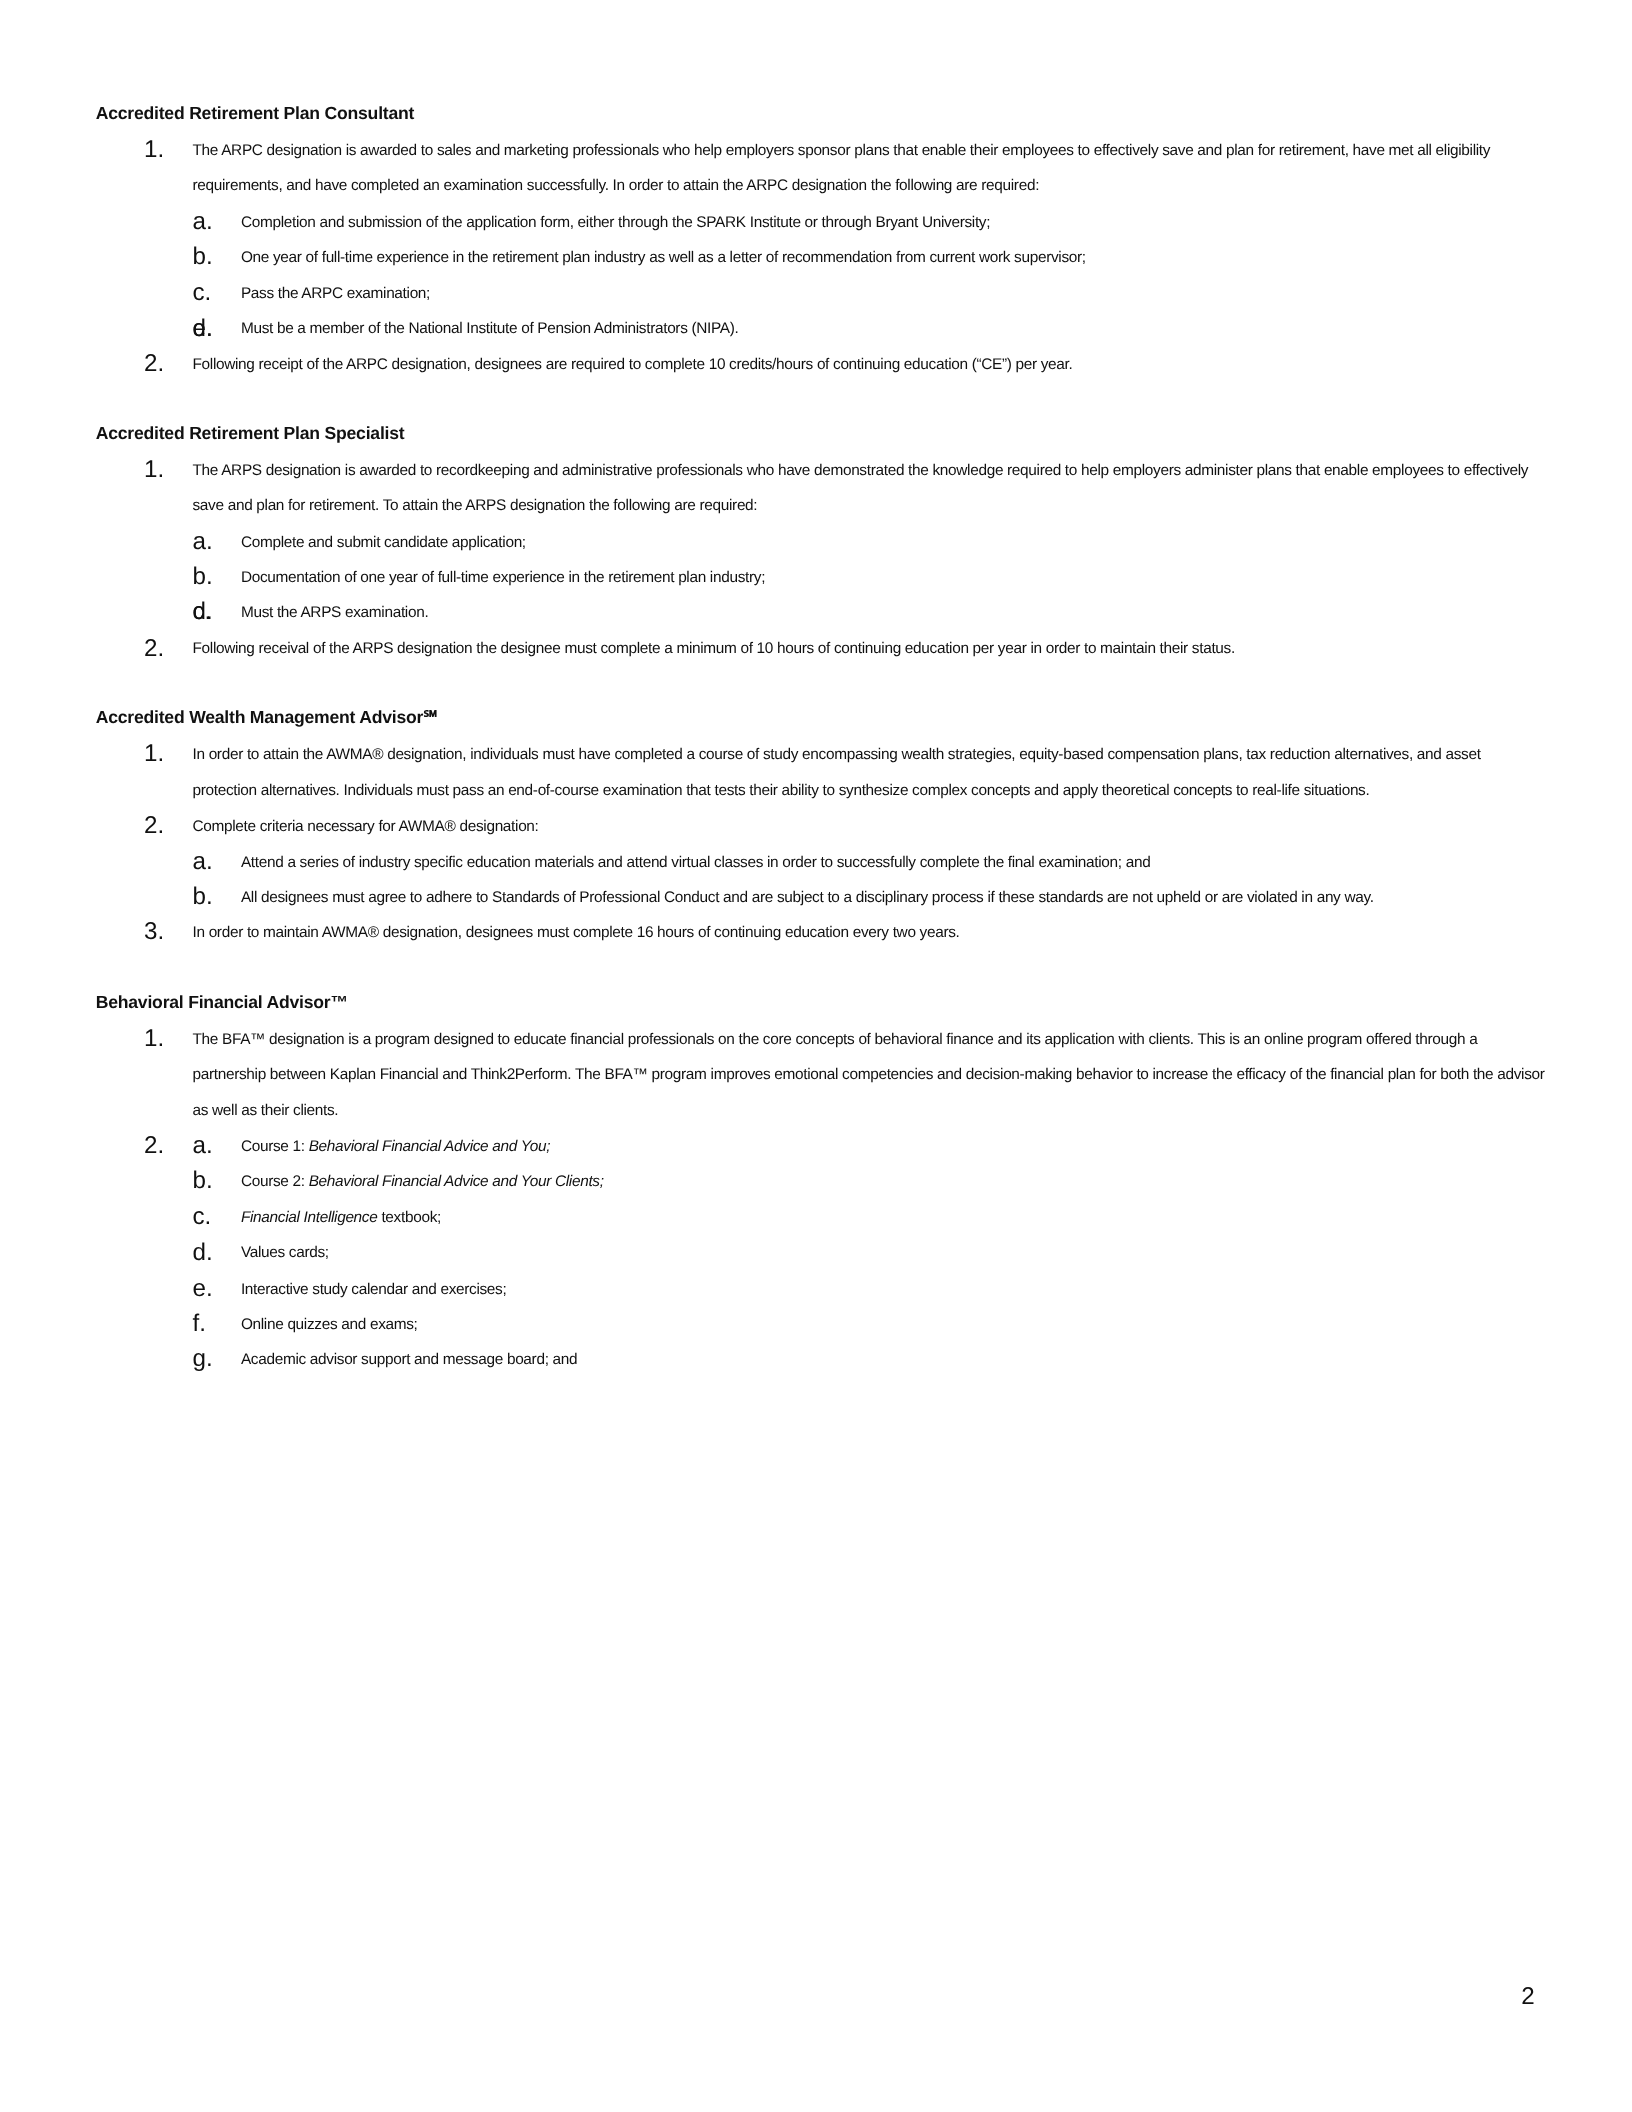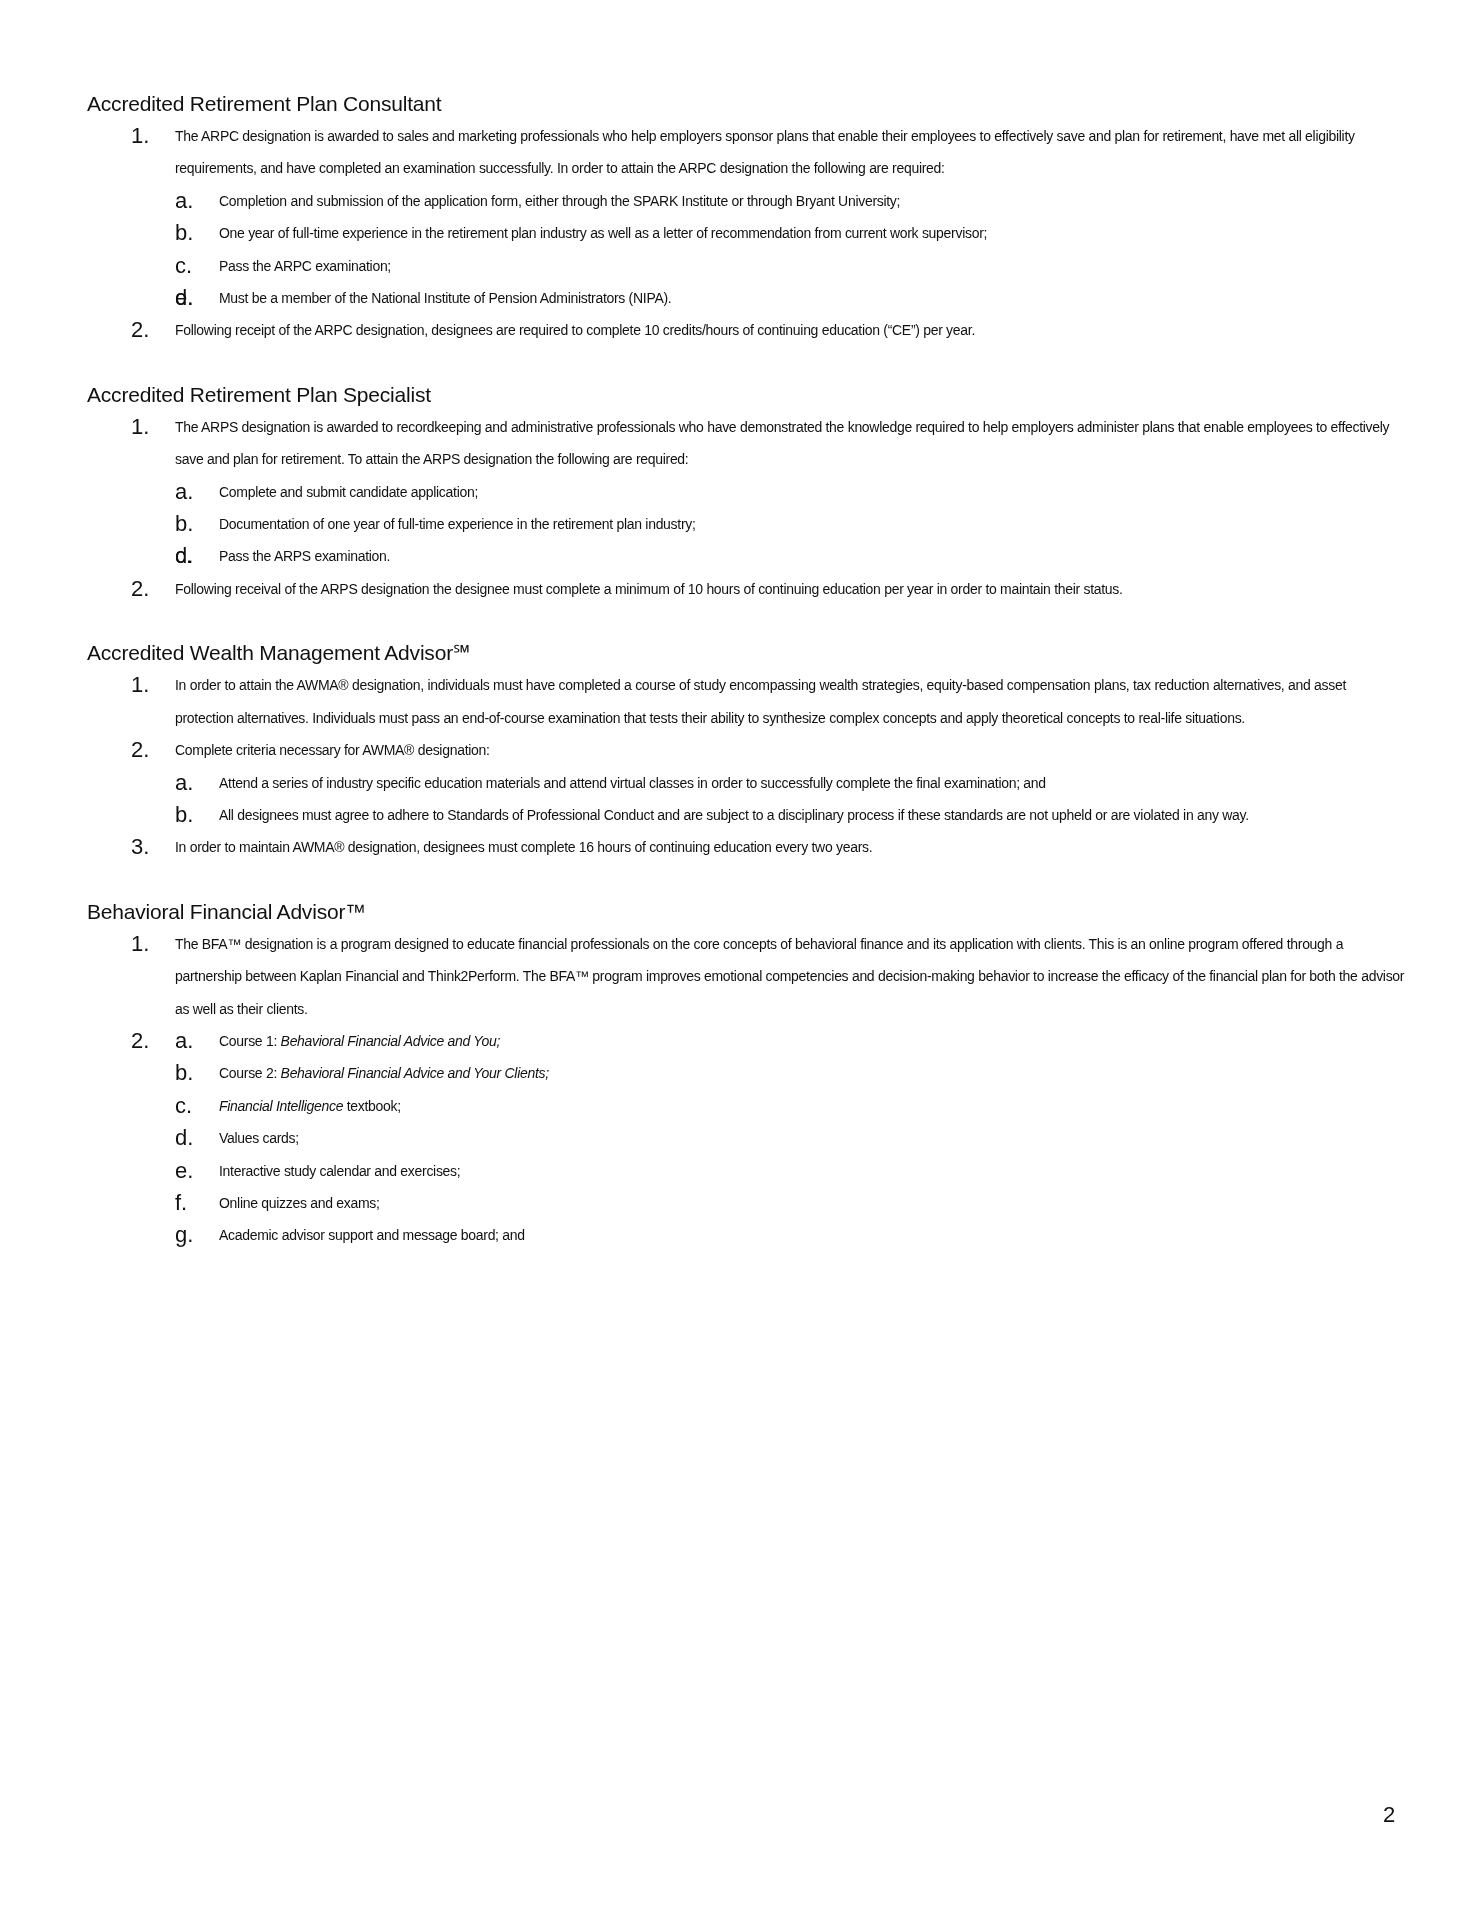--- a/index.html
+++ b/index.html
@@ -1,20 +1,20 @@
 <!DOCTYPE html>
 <html><head>
 <meta charset="utf-8">
 <style>
   html, body { margin:0; padding:0; background:#ffffff; }
   body { width:1484px; height:1920px; position:relative; overflow:hidden;
          font-family:"Liberation Sans", sans-serif; color:#111111; }
   .page { position:absolute; left:87px; top:88px; width:1320px; }
   .section { margin-bottom:32px; }
-  .heading { font-weight:normal; font-size:21px; line-height:32px; height:32px; letter-spacing:-0.2px; }
+  .heading { font-weight:bold; font-size:16px; line-height:32px; height:32px; letter-spacing:-0.2px; }
   .line { font-size:14px; line-height:32.4px; letter-spacing:-0.3px; }
   ol.lvl1 { list-style:none; margin:0; padding:0; }
   ol.lvl1 > li { position:relative; padding-left:88px; }
   ol.lvl2 { list-style:none; margin:0; padding:0; }
   ol.lvl2 > li { position:relative; padding-left:88px; }
   .num1 { position:absolute; left:44px; top:0; font-size:22px; line-height:32.4px; }
   .num2 { position:absolute; left:44px; top:0; font-size:22px; line-height:32.4px; }
   ol.lvl1 > li > .item-text { display:block; }
   ol.lvl2 { margin-left:-44px; }
   .it { font-style:italic; }
@@ -49,21 +49,21 @@
   <div class="section">
     <div class="heading">Accredited Retirement Plan Specialist</div>
     <ol class="lvl1">
       <li>
         <span class="num1">1.</span>
         <span class="line item-text">The ARPS designation is awarded to recordkeeping and administrative professionals who have demonstrated the knowledge required to help employers administer plans that enable employees to effectively save and plan for retirement. To attain the ARPS designation the following are required:</span>
         <ol class="lvl2">
           <li><span class="num2">a.</span><span class="line">Complete and submit candidate application;</span></li>
           <li><span class="num2">b.</span><span class="line">Documentation of one year of full-time experience in the retirement plan industry;</span></li>
           <li><span class="num2">c.</span></li>
-          <li><span class="num2">d.</span><span class="line">Pass the ARPS examination.</span></li>
+          <li><span class="num2">d.</span><span class="line">Must the ARPS examination.</span></li>
         </ol>
       </li>
       <li>
         <span class="num1">2.</span>
         <span class="line item-text">Following receival of the ARPS designation the designee must complete a minimum of 10 hours of continuing education per year in order to maintain their status.</span>
       </li>
     </ol>
   </div>
 
   <div class="section">

